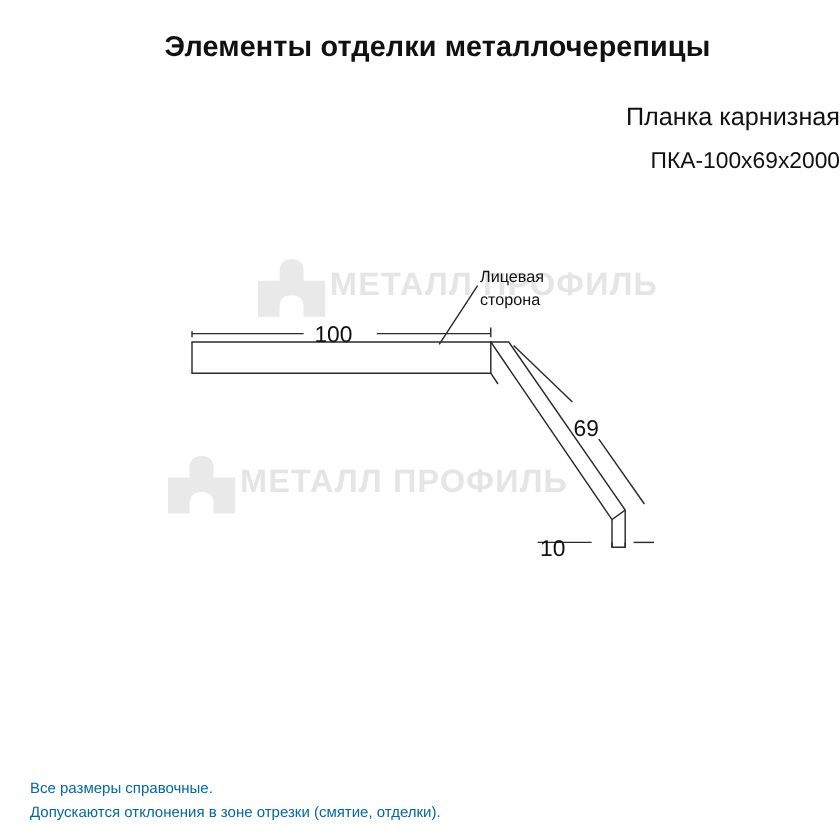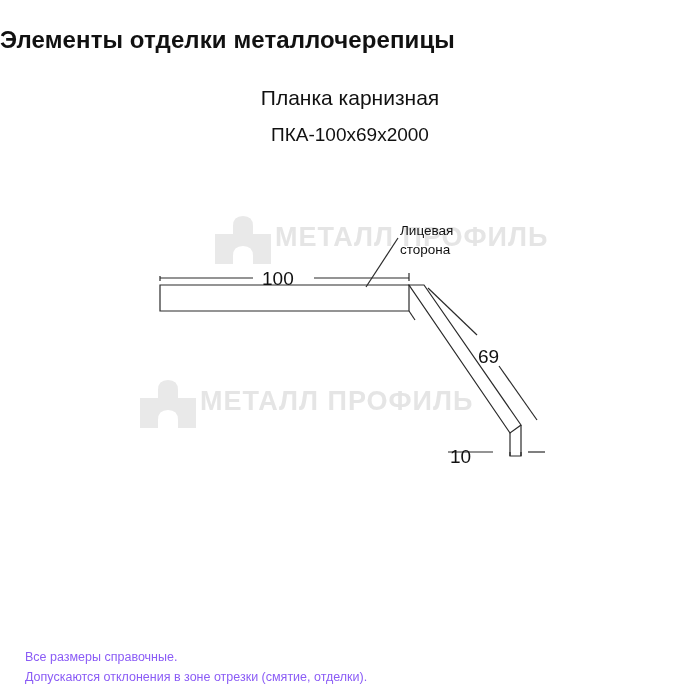--- a/index.html
+++ b/index.html
@@ -18,58 +18,58 @@
   .page {
     position: relative;
     width: 700px;
     height: 700px;
   }
   .title {
     position: absolute;
     top: 26px;
     left: 0;
     width: 592px;
-    text-align: left;
+    text-align: right;
     font-size: 24px;
     font-weight: bold;
     color: #111111;
     letter-spacing: 0.1px;
   }
   .subtitle {
     position: absolute;
     top: 86px;
     left: 0;
     width: 700px;
-    text-align: center;
+    text-align: right;
     font-size: 21px;
     color: #111111;
   }
   .code {
     position: absolute;
     top: 124px;
     left: 0;
     width: 700px;
-    text-align: center;
+    text-align: right;
     font-size: 19px;
     color: #111111;
   }
   .drawing {
     position: absolute;
     top: 180px;
     left: 0;
     width: 700px;
     height: 420px;
     text-decoration: underline;
   }
   .footnotes {
     position: absolute;
     left: 25px;
     bottom: 12px;
     font-size: 12.5px;
-    color: #8b5cf6;
+    color: #0369a1;
     line-height: 1.65;
   }
   .footnote {
     white-space: nowrap;
   }
   svg {
     display: block;
   }
   .wm {
     fill: #e8e8e8;

